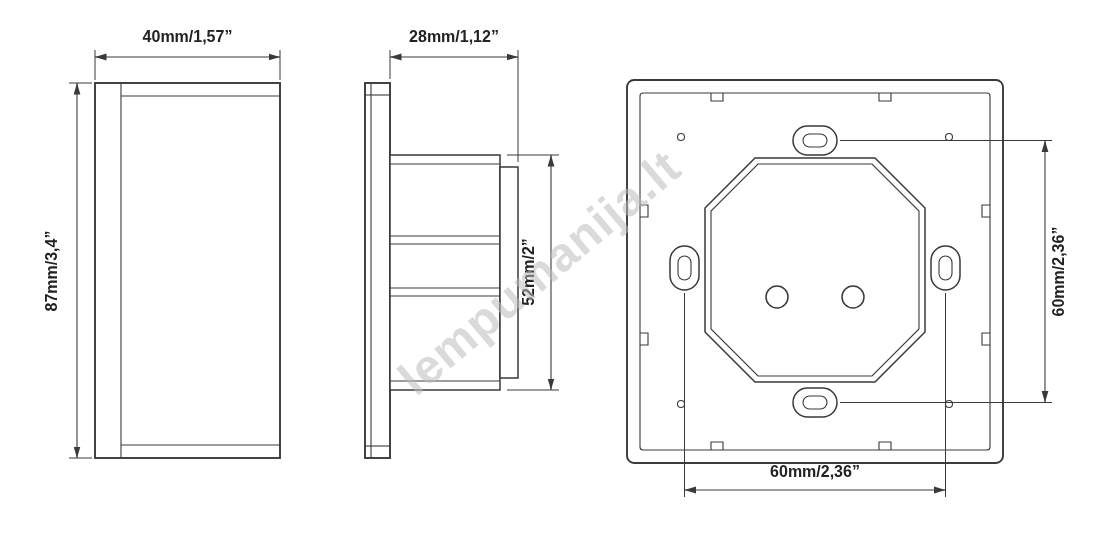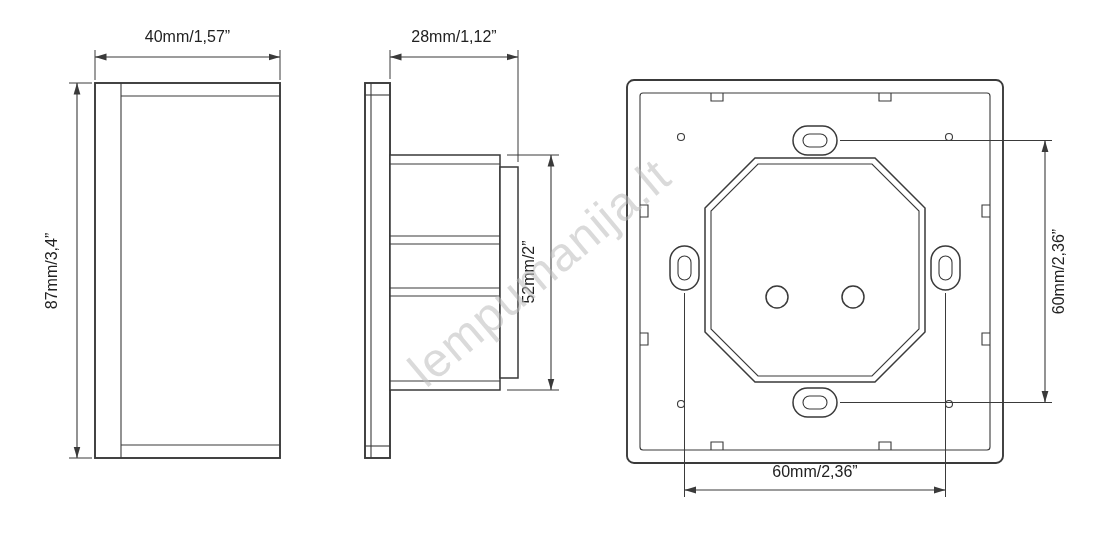--- a/index.html
+++ b/index.html
@@ -7,20 +7,21 @@
     padding: 0;
     background: #ffffff;
   }
   .stage {
     position: relative;
     width: 1113px;
     height: 539px;
     background: #ffffff;
     overflow: hidden;
     font-family: "Liberation Sans", "DejaVu Sans", sans-serif;
+    font-weight: bold;
   }
   svg { display: block; }
   
   .s1  { stroke: #3a3a3a; stroke-width: 1.1; fill: none; }
   .s15 { stroke: #3a3a3a; stroke-width: 1.5; fill: none; }
   .s2  { stroke: #3a3a3a; stroke-width: 1.9; fill: none; }
   .f   { fill: #ffffff; }
   .dim-line { stroke: #3a3a3a; stroke-width: 1.1; fill: none; }
   .ext-line { stroke: #3a3a3a; stroke-width: 1.0; fill: none; }
   text.lbl {

